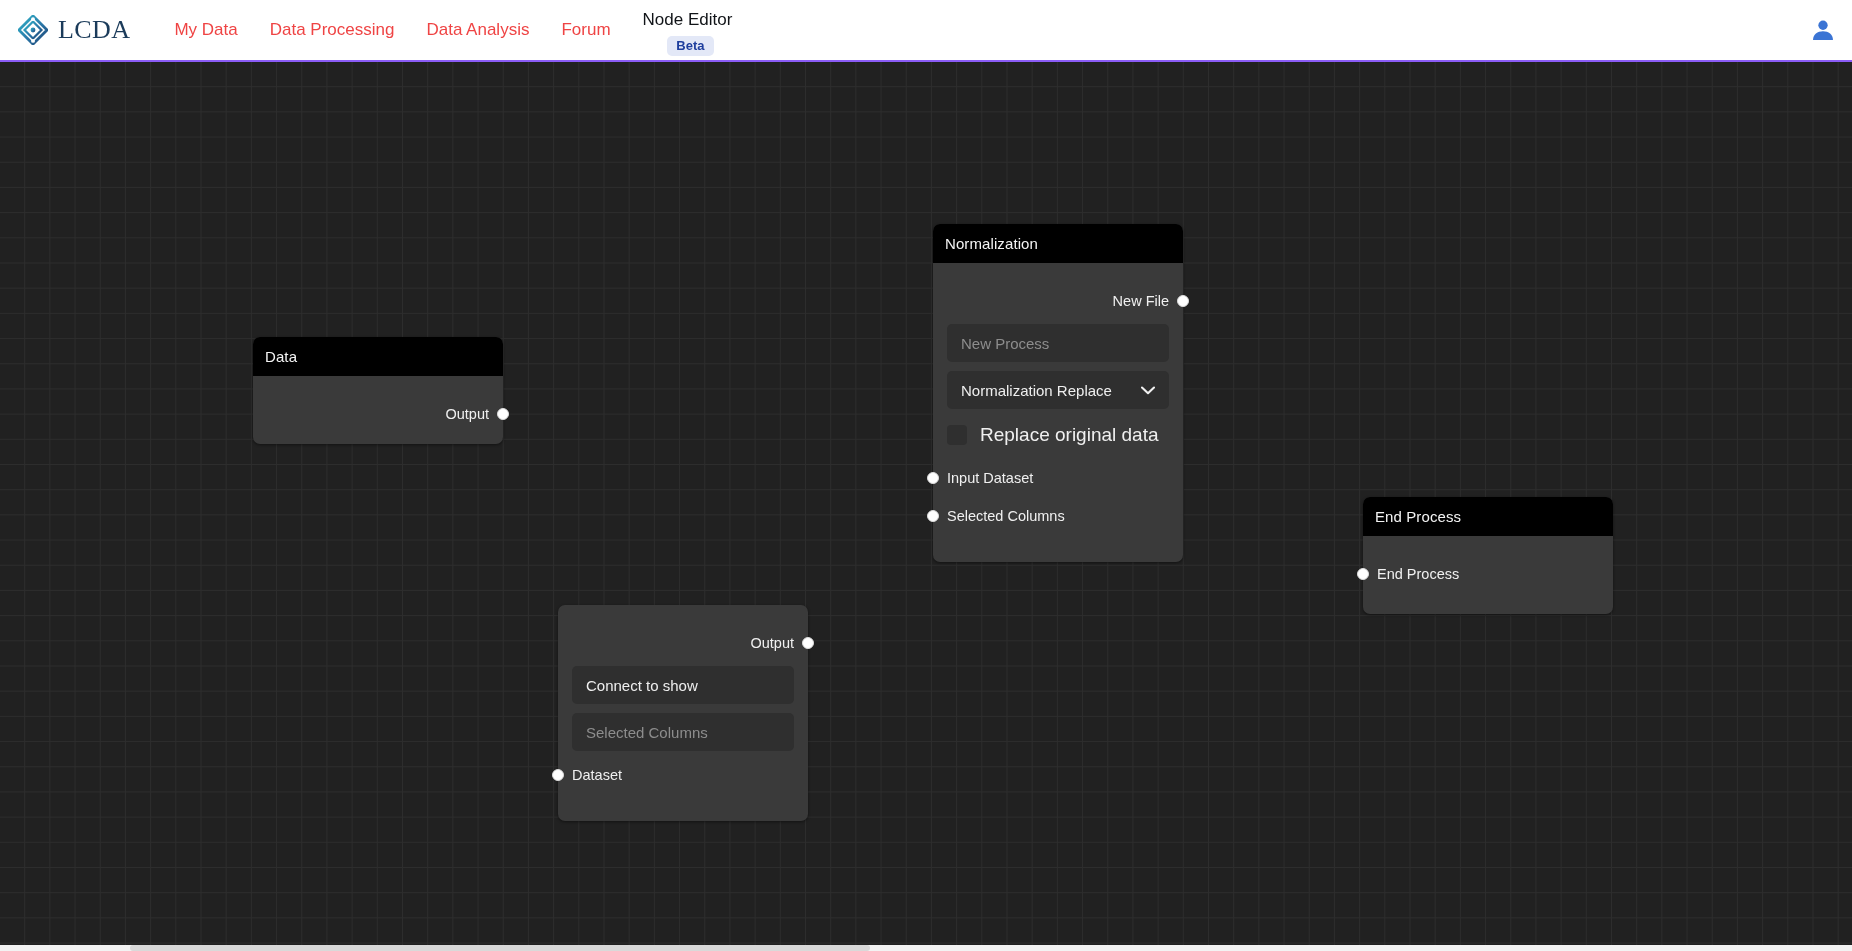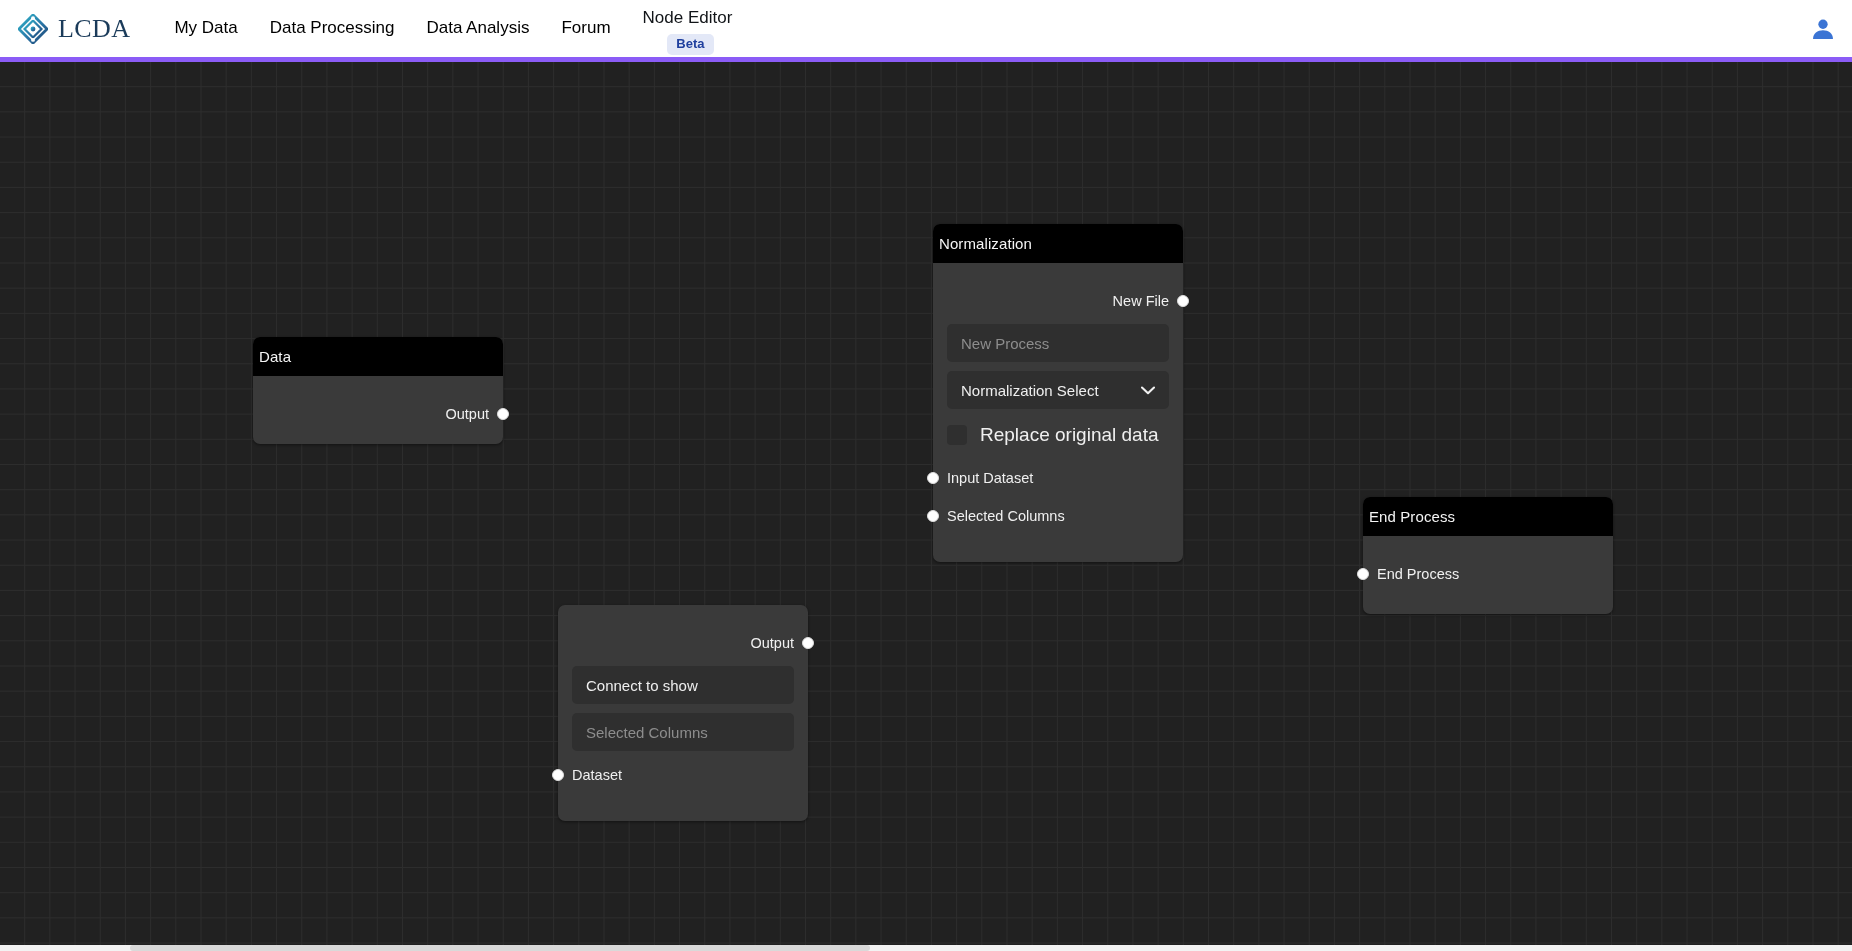--- a/index.html
+++ b/index.html
@@ -8,38 +8,38 @@
     overflow: hidden;
     font-family: "Liberation Sans", sans-serif;
     background: #ffffff;
   }
 
   
   .header {
     position: absolute; top: 0; left: 0;
     width: 1852px; height: 62px;
     background: #ffffff;
-    border-bottom: 5px solid #8b5cf6;
+    border-bottom: 2px solid #8b5cf6;
     display: flex; align-items: center;
     z-index: 50;
   }
   .brand {
     display: flex; align-items: center; gap: 10px;
     margin-left: 18px; margin-right: 28px;
     cursor: pointer;
   }
   .brand-logo { width: 30px; height: 30px; display: block; }
   .brand-name {
     font-family: "Liberation Serif", serif;
     font-size: 26px; letter-spacing: 0.4px;
     color: #1b3b5a; font-weight: 400;
   }
   .nav { display: flex; align-items: center; gap: 0px; }
   .nav-item {
-    font-size: 17px; color: #000000;
+    font-size: 17px; color: #ef4444;
     padding: 6px 16px; cursor: pointer; white-space: nowrap;
   }
   .nav-item.active { color: #111418; font-weight: 500; }
   .beta-badge {
     display: inline-block;
     background: #e3e8f7; color: #1f3f9e;
     font-size: 13px; font-weight: 700;
     padding: 3px 9px; border-radius: 5px;
     margin-left: 6px; line-height: 1.1;
     vertical-align: middle;
@@ -73,21 +73,21 @@
     background: #3a3a3a;
     box-shadow: 0 1px 3px rgba(0,0,0,0.45);
     color: #f2f2f2;
     cursor: move;
   }
   .node-header {
     background: #000000;
     border-radius: 7px 7px 0 0;
     height: 39px;
     display: flex; align-items: center;
-    padding: 0 6px;
+    padding: 0 12px;
     font-size: 15px;
     color: #f4f4f4;
     letter-spacing: 0.1px;
   }
   .node-body { padding: 14px 14px 16px 14px; }
 
   .port-row {
     display: flex; align-items: center;
     height: 28px;
     font-size: 14.5px;
@@ -217,21 +217,21 @@
       <span>Normalization</span>
     </div>
     <div class="node-body">
       <div class="gap-8"></div>
       <div class="port-row out">
         <span>New File</span>
         <span class="handle right" style="top:8px;"></span>
       </div>
       <div class="field placeholder">New Process</div>
       <div class="field select">
-        <span>Normalization Select</span>
+        <span>Normalization Replace</span>
         <svg class="chev" viewBox="0 0 14 9">
           <path d="M1 1.5 L7 7.2 L13 1.5" fill="none" stroke="#f0f0f0" stroke-width="2.1" stroke-linecap="round" stroke-linejoin="round"></path>
         </svg>
       </div>
       <div class="check-row">
         <span class="checkbox"></span>
         <span class="check-label">Replace original data</span>
       </div>
       <div class="gap-14"></div>
       <div class="port-row in">

